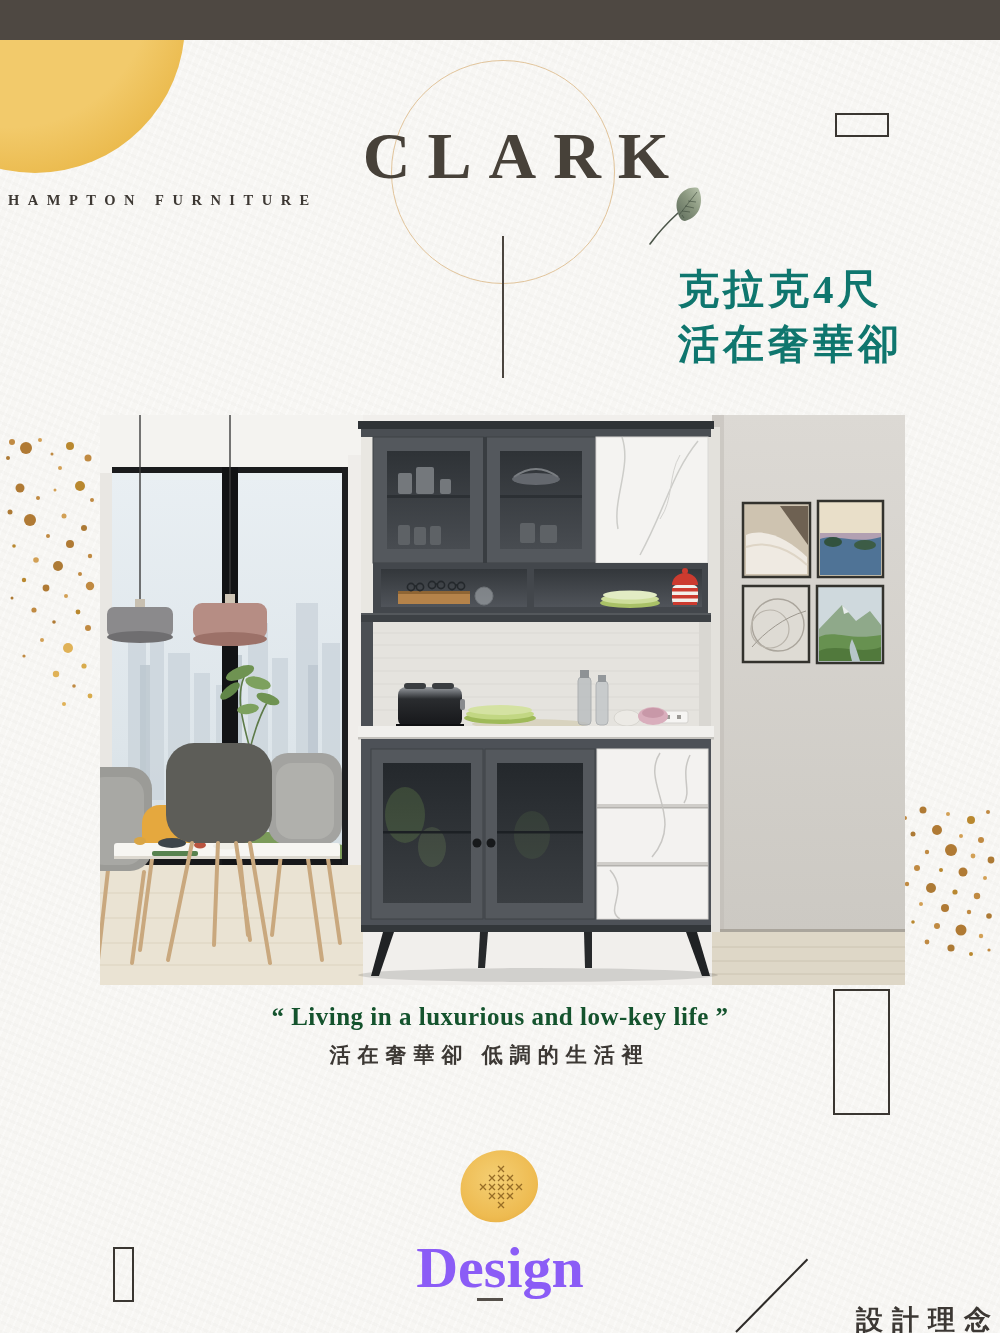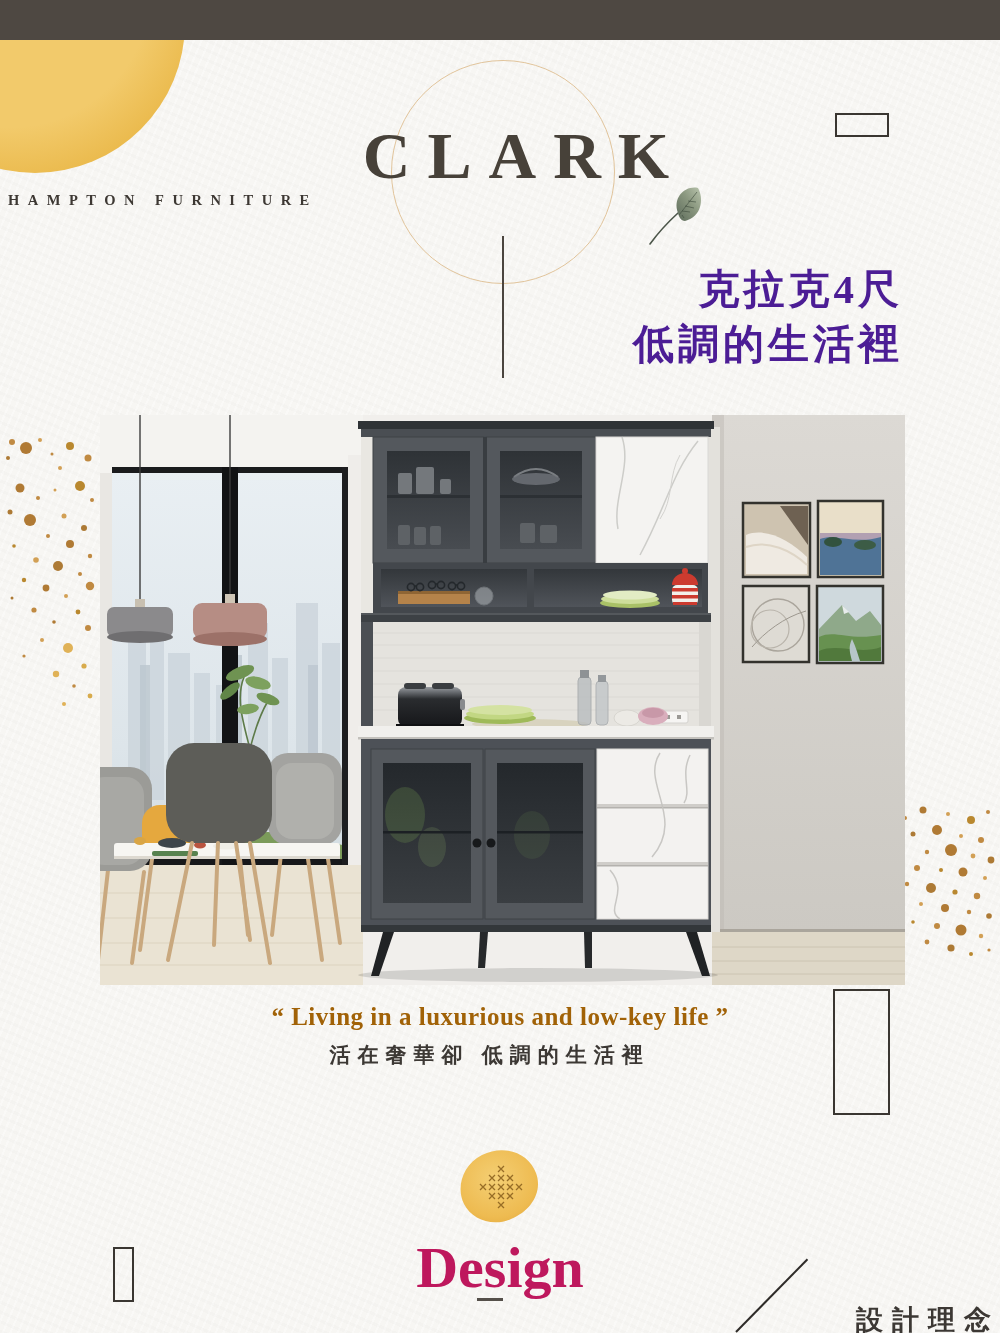--- a/index.html
+++ b/index.html
@@ -38,38 +38,38 @@
 
   .brand-divider { left:502px; top:236px; width:2px; height:142px; background:#4b453f; z-index:4; }
 
   .leaf-wrap { left:646px; top:184px; width:58px; height:62px; z-index:4; }
 
   .rect-outline { border:2px solid #3a3631; background:transparent; z-index:4; }
   .rect-top    { left:835px; top:113px;  width:54px; height:24px; }
   .rect-right  { left:833px; top:989px;  width:57px; height:126px; }
   .rect-bottom { left:113px; top:1247px; width:21px; height:55px; }
 
-  .product-title { right:97px; top:262px; text-align:right;
+  .product-title { right:97px; top:262px; 
     font-size:41px; font-weight:600; letter-spacing:4px; line-height:1.33;
-    color:#4c1d95; z-index:4; }
+    color:#0f766e; z-index:4; }
 
   .photo { left:100px; top:415px; width:805px; height:570px; overflow:hidden; z-index:3;
     background:#eceae6; }
 
   .splatter-left  { left:0px;  top:428px; width:100px; height:290px; z-index:2; }
   .splatter-right { left:893px; top:800px; width:105px; height:165px; z-index:2; }
 
   .quote-en { left:0; top:1003px; width:1000px; text-align:center;
-    font-size:25px; font-weight:600; color:#a16207; letter-spacing:0.5px; z-index:4; }
+    font-size:25px; font-weight:600; color:#14532d; letter-spacing:0.5px; z-index:4; }
   .quote-zh { left:0; top:1041px; width:972px; text-align:center;
     font-size:21px; font-weight:700; color:#3c3834; letter-spacing:7px; text-indent:7px; z-index:4; }
 
   .design-blob { left:452px; top:1148px; width:98px; height:84px; z-index:3; }
   .design-title { left:0; top:1234px; width:1000px; text-align:center;
-    font-size:58px; font-weight:600; color:#be185d; z-index:4; }
+    font-size:58px; font-weight:600; color:#8b5cf6; z-index:4; }
   .design-underline { left:477px; top:1298px; width:26px; height:3px; background:#55504a; z-index:4; }
   .design-sub { left:0; top:1302px; width:1000px; text-align:right;
     font-size:27px; font-weight:700; letter-spacing:9px; text-indent:9px; color:#3c3834; z-index:4; }
 
   .diag-line { left:736px; top:1331px; width:102px; height:2px; background:#2e2b28;
     transform-origin:left center; transform:rotate(-45.5deg); z-index:4; }
 </style>
 </head>
 <body>
 
@@ -97,21 +97,21 @@
   </svg>
 </div>
 
 <div class="abs rect-outline rect-top"></div>
 <div class="abs rect-outline rect-right"></div>
 <div class="abs rect-outline rect-bottom"></div>
 <div class="abs diag-line"></div>
 
 <div class="abs product-title">
   <div>克拉克4尺</div>
-  <div>低調的生活裡</div>
+  <div>活在奢華卻</div>
 </div>
 
 <figure class="abs photo">
 <svg width="805" height="570" viewBox="0 0 805 570">
   <defs>
     <linearGradient id="win" x1="0" y1="0" x2="0" y2="1">
       <stop offset="0" stop-color="#e9eff3"></stop>
           <stop offset="0.7" stop-color="#dde5ea"></stop>
           <stop offset="1" stop-color="#d3dde2"></stop>
     </linearGradient>

